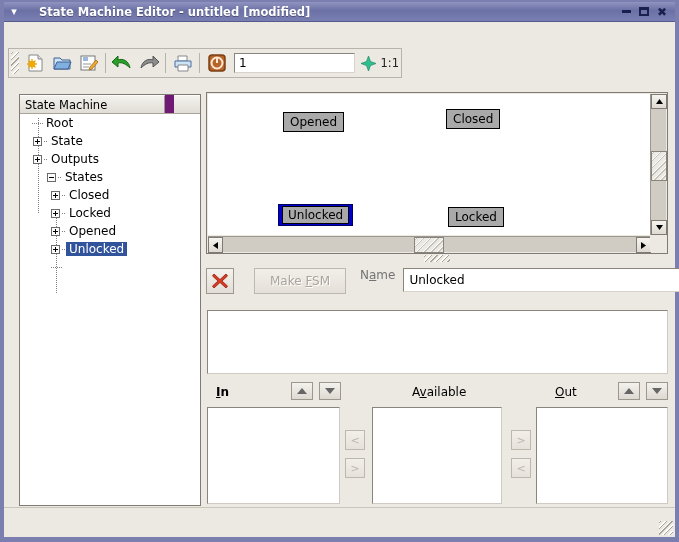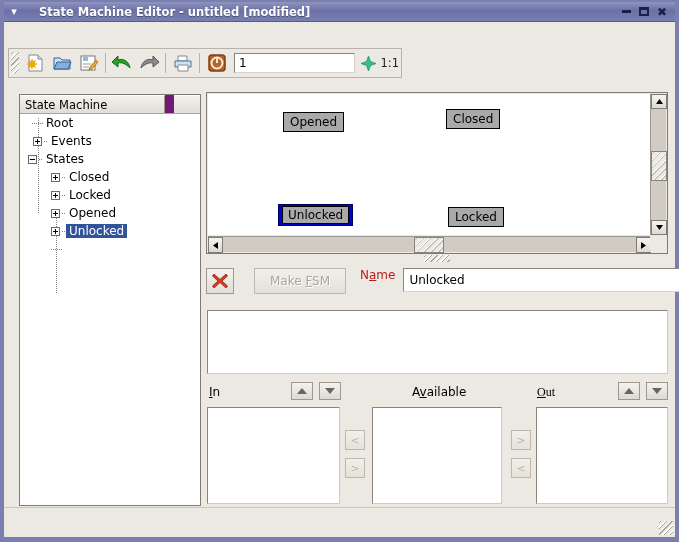--- a/index.html
+++ b/index.html
@@ -221,21 +221,21 @@
   }
   .makefsm {
     margin-left: 20px;
     width: 92px; height: 26px;
     background: linear-gradient(to bottom,#f2efe9,#e4e0d8);
     border: 1px solid #bcb8b0;
     display: flex; align-items: center; justify-content: center;
     font-size: 12px; color: #a9a49c;
     text-shadow: 1px 1px 0 #ffffff;
   }
-  .namelabel { margin-left: 14px; font-size: 12px; color: #b91c1c; }
+  .namelabel { margin-left: 14px; font-size: 12px; color: #737373; }
   .namefield {
     margin-left: 8px; flex: 1; height: 24px;
     background: #ffffff;
     border: 1px solid #8a857c;
     border-right-color: #d8d4cc; border-bottom-color: #d8d4cc;
     font-size: 12px; color: #000;
     display: flex; align-items: center; padding: 0 5px;
   }
 
   
@@ -402,26 +402,31 @@
       <div class="vline" style="left:36px;top:96px;height:84px;"></div>
 
       <div class="trow" style="padding-left:12px;">
         <span class="tdots"></span>
         <span class="tlabel">Root</span>
       </div>
 
       <div class="trow" style="padding-left:13px;">
         <span class="tnode plus"></span>
         <span class="tdots" style="width:4px;"></span>
-        <span class="tlabel">Events</span>
-      </div>
-
-
-
-      <div class="trow" style="padding-left:8px;">
+        <span class="tlabel">State</span>
+      </div>
+
+
+      <div class="trow" style="padding-left:13px;">
+        <span class="tnode plus"></span>
+        <span class="tdots" style="width:4px;"></span>
+        <span class="tlabel">Outputs</span>
+      </div>
+
+      <div class="trow" style="padding-left:27px;">
         <span class="tnode"></span>
         <span class="tdots" style="width:4px;"></span>
         <span class="tlabel">States</span>
       </div>
 
       <div class="trow" style="padding-left:31px;">
         <span class="tnode plus"></span>
         <span class="tdots" style="width:4px;"></span>
         <span class="tlabel">Closed</span>
       </div>
@@ -514,29 +519,29 @@
     </div>
     <div class="namelabel">N<u>a</u>me</div>
     <div class="namefield">
       <span>Unlocked</span>
     </div>
   </div>
 
   <div id="bigtext"></div>
 
   <div id="listlabels">
-    <div class="llabel" style="left:2px;"><u>I</u>n</div>
+    <div class="llabel" style="left:9px;font-weight:bold;"><u>I</u>n</div>
     <div class="spinbtn" style="left:84px;">
       <span class="tri-up"></span>
     </div>
     <div class="spinbtn" style="left:112px;">
       <span class="tri-down"></span>
     </div>
     <div class="llabel" style="left:205px;">A<u>v</u>ailable</div>
-    <div class="llabel" style="left:330px;font-family:Liberation Serif, serif;"><u>O</u>ut</div>
+    <div class="llabel" style="left:348px;"><u>O</u>ut</div>
     <div class="spinbtn" style="left:411px;">
       <span class="tri-up"></span>
     </div>
     <div class="spinbtn" style="left:439px;">
       <span class="tri-down"></span>
     </div>
   </div>
 
   <div class="listbox" style="left:203px;width:133px;"></div>
 

